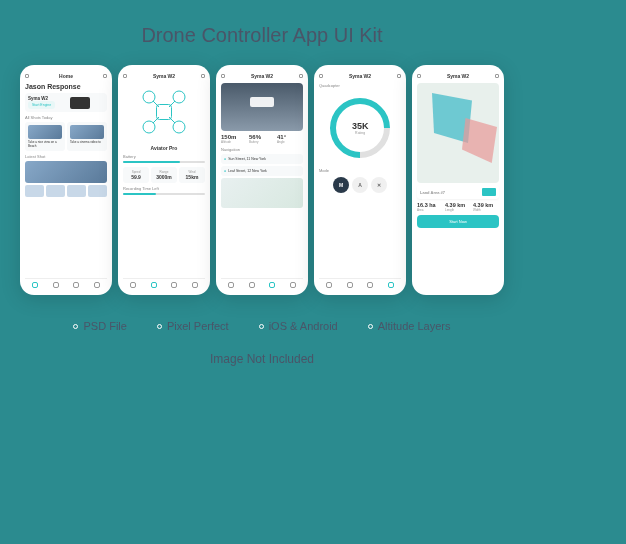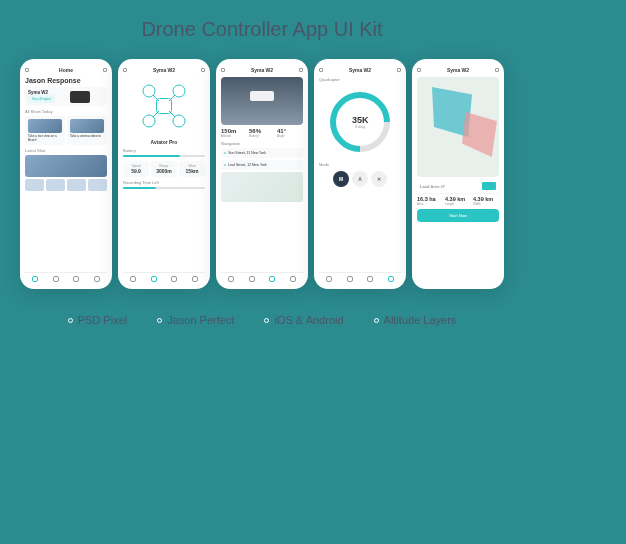--- a/index.html
+++ b/index.html
@@ -1,17 +1,17 @@
 <!DOCTYPE html>
 <html><head>
 <meta charset="utf-8">
 <style>
 * { margin: 0; padding: 0; box-sizing: border-box; }
 body { font-family: -apple-system, BlinkMacSystemFont, 'Segoe UI', Arial, sans-serif; background: #2b8b8f; width: 626px; height: 544px; overflow: hidden; }
-.canvas { width: 524px; height: 544px; background: #2b8b8f; position: relative; padding: 18px 0; }
+.canvas { width: 524px; height: 544px; background: #2b8b8f; position: relative; padding: 24px 0; }
 .title { text-align: center; color: #4a5568; font-size: 20px; font-weight: 400; margin-bottom: 18px; }
 .screens { display: flex; justify-content: center; gap: 6px; padding: 0 20px; }
 .phone { width: 108px; height: 230px; background: #fff; border-radius: 14px; padding: 8px 5px; font-size: 4px; color: #333; position: relative; overflow: hidden; box-shadow: 0 4px 20px rgba(0,0,0,0.15); }
 .hdr { display: flex; justify-content: space-between; align-items: center; margin-bottom: 4px; font-size: 4px; }
 .hdr-title { font-weight: 600; font-size: 5px; }
 .bigname { font-size: 7px; font-weight: 700; margin: 3px 0; }
 .card { background: #f7f9fa; border-radius: 4px; padding: 3px; margin: 2px 0; }
 .row { display: flex; justify-content: space-between; align-items: center; }
 .btn { background: #f0f0f0; border-radius: 3px; padding: 2px 4px; font-size: 3.5px; display: inline-block; }
 .sec { font-size: 4px; color: #888; margin: 3px 0 2px; }
@@ -255,29 +255,30 @@
           </div>
       </div>
       <div class="cta">Start Now</div>
     </div>
 
   </div>
 
   <div class="features">
     <div class="feat">
         <span class="dot"></span>
-        <span>PSD Pixel</span>
-      </div>
-    <div class="feat">
-        <span class="dot"></span>
-        <span>Jason Perfect</span>
+        <span>PSD File</span>
+      </div>
+    <div class="feat">
+        <span class="dot"></span>
+        <span>Pixel Perfect</span>
       </div>
     <div class="feat">
         <span class="dot"></span>
         <span>iOS &amp; Android</span>
       </div>
     <div class="feat">
         <span class="dot"></span>
         <span>Altitude Layers</span>
       </div>
   </div>
 
+  <div class="footer">Image Not Included</div>
 </div>
 
 </body></html>

